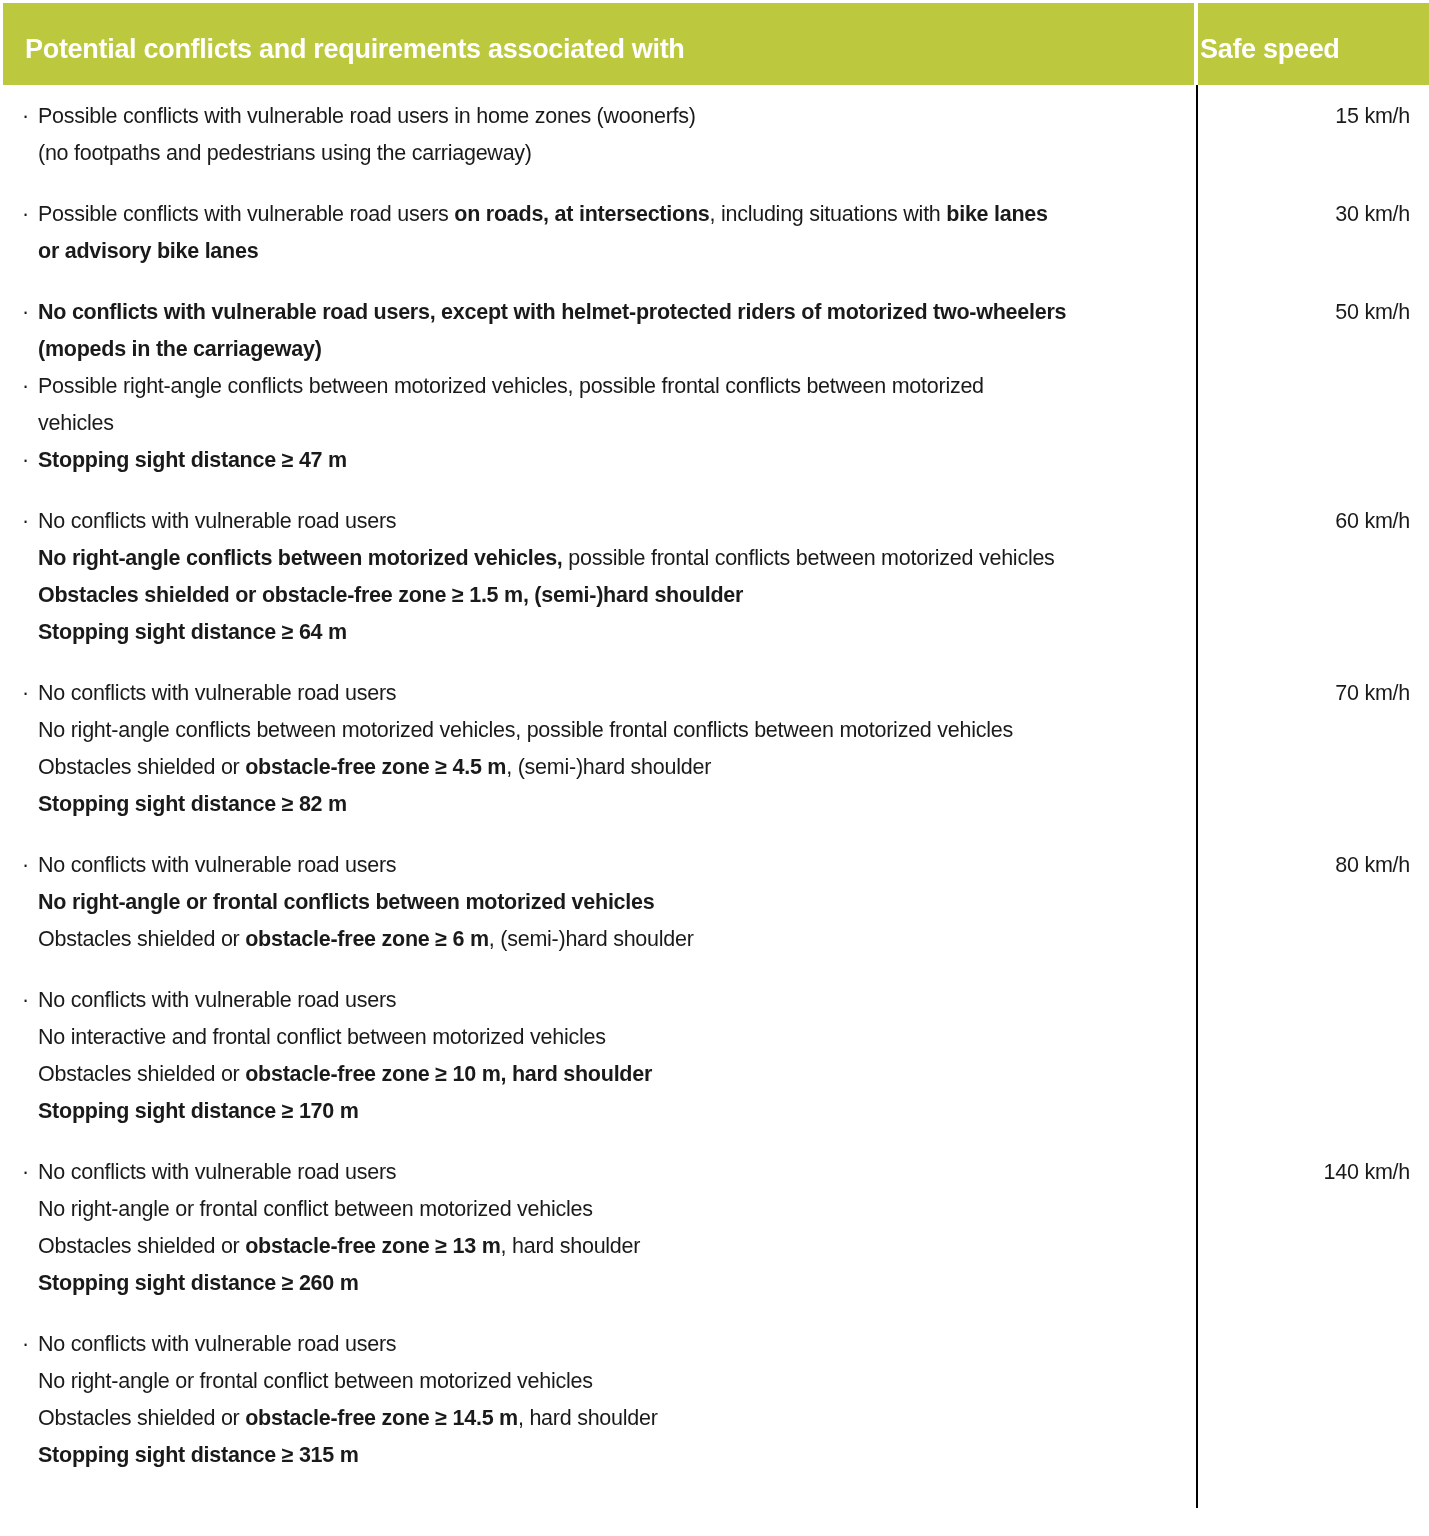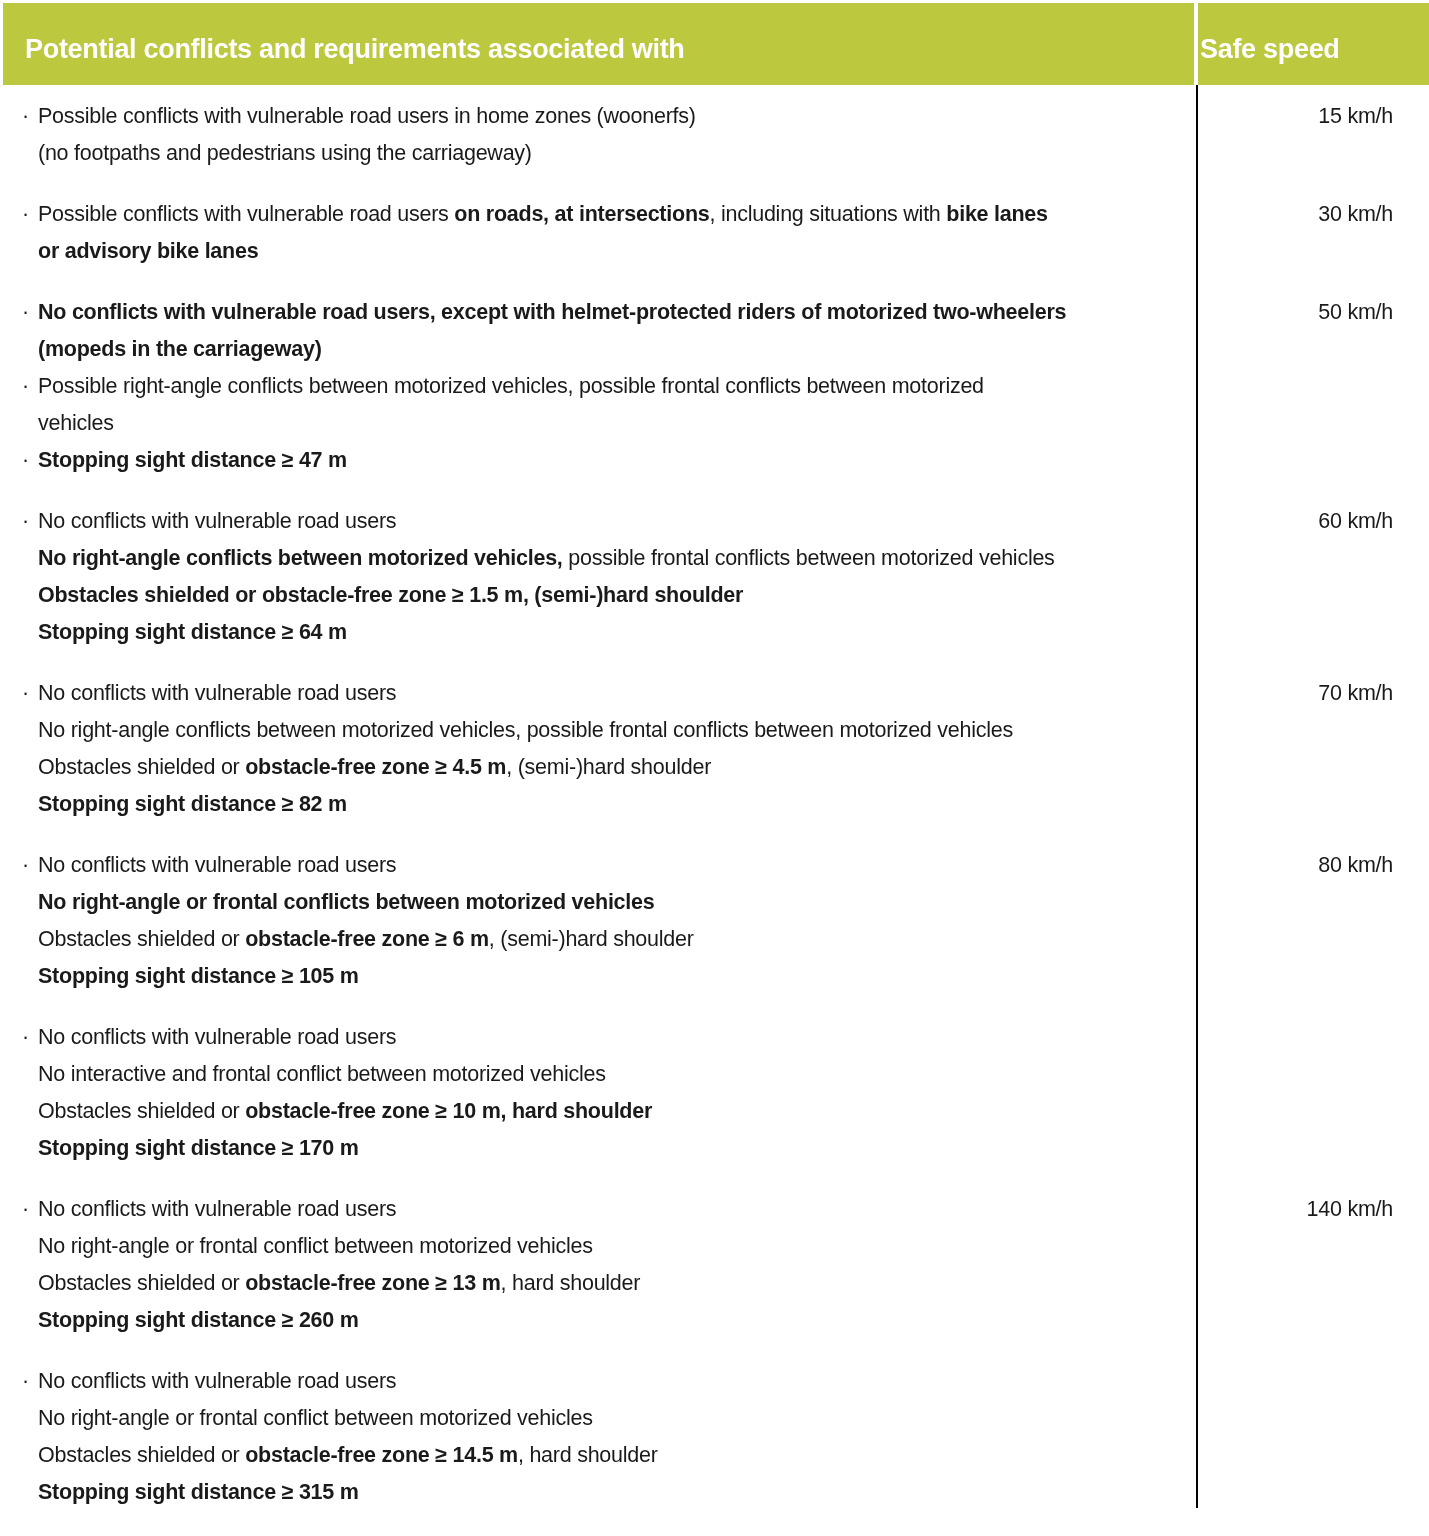--- a/index.html
+++ b/index.html
@@ -45,21 +45,21 @@
   .row-lines{flex:1;min-width:0;}
   .line{
     position:relative;padding-left:38px;line-height:37px;font-size:21.5px;
     letter-spacing:-0.25px;white-space:nowrap;
   }
   .bullet{
     position:absolute;left:22px;top:0;font-size:21.5px;
   }
   .b{font-weight:bold;margin-top:47px;}
   .cell-right{
-    width:232px;box-sizing:border-box;text-align:right;padding-right:36px;
+    width:232px;box-sizing:border-box;text-align:right;padding-right:19px;
     line-height:37px;font-size:21.5px;letter-spacing:-0.25px;white-space:nowrap;
   }
 </style>
 </head>
 <body>
 
 <div class="page">
 
   <div class="header-band">
     <div class="header-left">
@@ -118,21 +118,20 @@
           <div class="line"><span class="b">Stopping sight distance ≥ 82 m</span></div>
         </div>
     <div class="cell-right">70 km/h</div>
   </div>
 
   <div class="row">
     <div class="row-lines">
           <div class="line"><span class="bullet">·</span><span>No conflicts with vulnerable road users</span></div>
           <div class="line"><span class="b">No right-angle or frontal conflicts between motorized vehicles</span></div>
           <div class="line"><span>Obstacles shielded or </span><span class="b">obstacle-free zone ≥ 6 m</span><span>, (semi-)hard shoulder</span></div>
-          <div class="line"><span class="b">Stopping sight distance ≥ 105 m</span></div>
         </div>
     <div class="cell-right">80 km/h</div>
   </div>
 
   <div class="row">
     <div class="row-lines">
           <div class="line"><span class="bullet">·</span><span>No conflicts with vulnerable road users</span></div>
           <div class="line"><span>No interactive and frontal conflict between motorized vehicles</span></div>
           <div class="line"><span>Obstacles shielded or </span><span class="b">obstacle-free zone ≥ 10 m, hard shoulder</span></div>
           <div class="line"><span class="b">Stopping sight distance ≥ 170 m</span></div>

